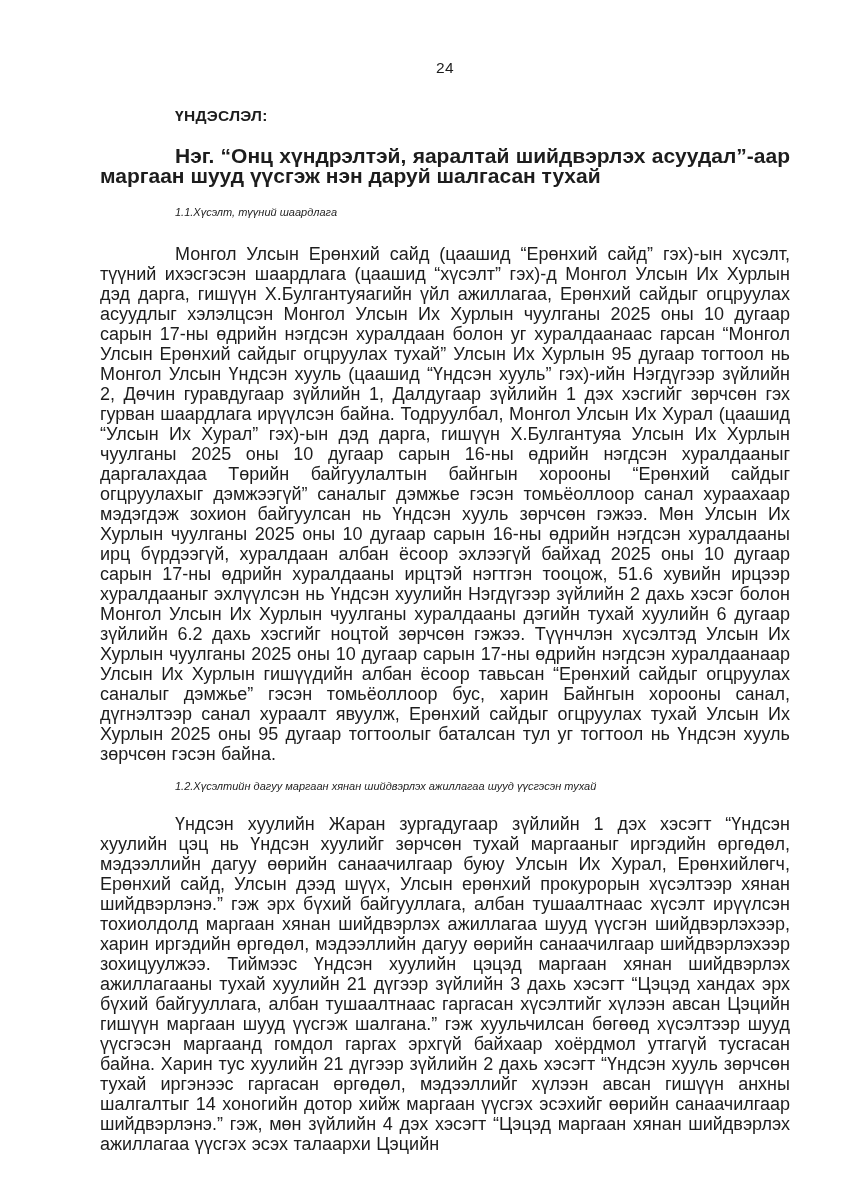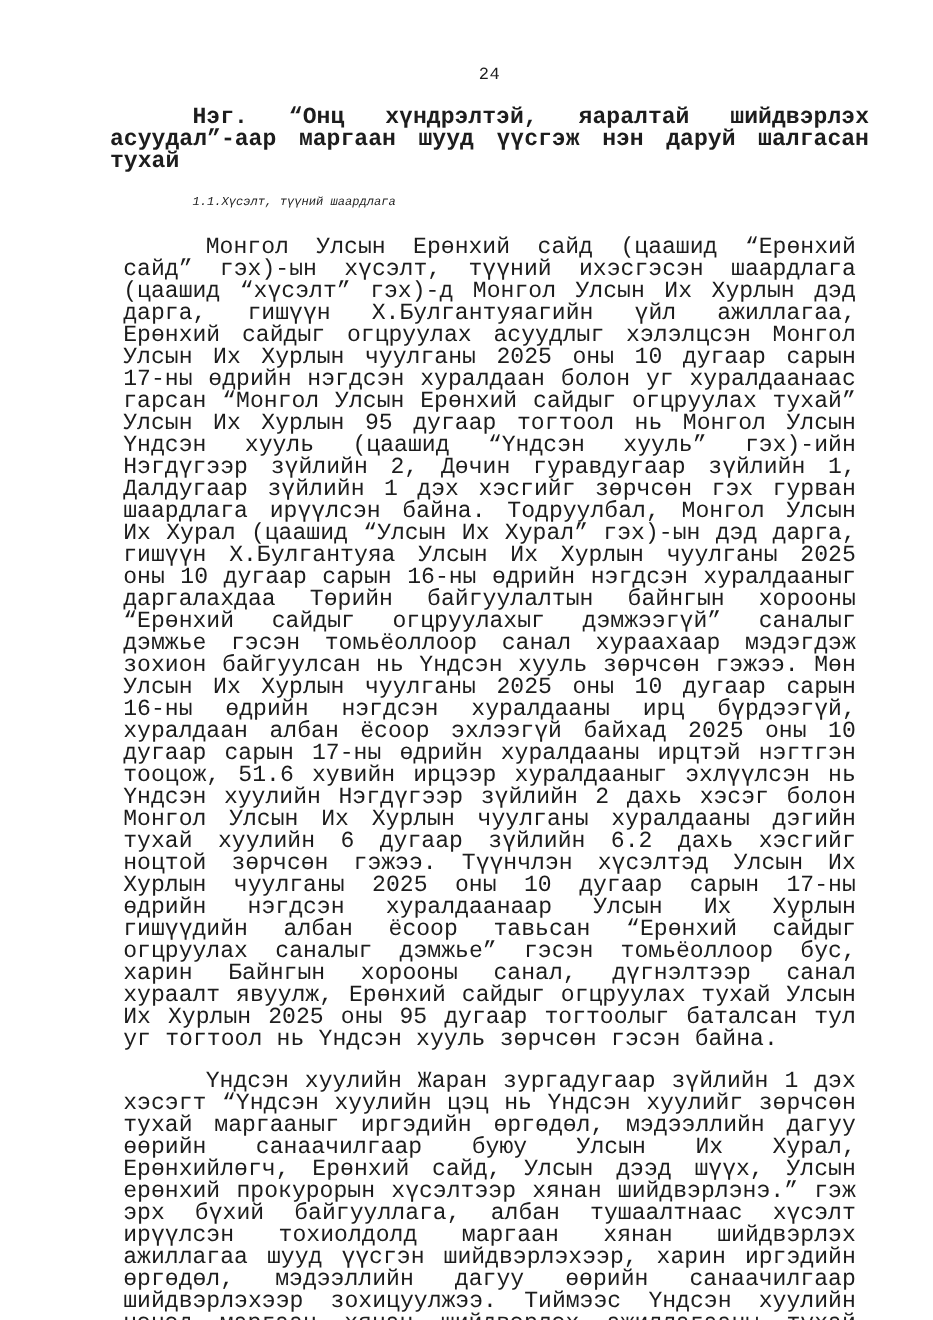--- a/index.html
+++ b/index.html
@@ -6,21 +6,21 @@
     margin: 0;
     padding: 0;
     background: #ffffff;
   }
   .page {
     position: relative;
     width: 848px;
     height: 1200px;
     background: #ffffff;
     overflow: hidden;
-    font-family: Liberation Mono, monospace;
+    font-family: Liberation Sans, sans-serif;
     color: #1d1d1d;
   }
   .content {
     box-sizing: border-box;
     padding: 58px 58px 0 100px; 
     width: 848px;
   }
   .page-number {
     text-align: center;
     font-size: 15.5px;
@@ -48,42 +48,44 @@
     font-weight: normal;
     font-style: italic;
     line-height: 20px;
     text-indent: 75px;
     text-align: justify;
     margin: 0;
   }
   .sub-heading.first { margin-top: 16px; }
   .sub-heading.second { margin-top: 12px; }
   .body-para {
-    font-size: 21px;
+    font-size: 18px;
     line-height: 20px;
     text-align: justify;
     text-indent: 75px;
-    margin: 12px;
+    margin: 0;
     word-spacing: 0.4px;
   }
   .body-para.first { margin-top: 22px; }
   .body-para.second { margin-top: 18px; }
 </style>
 </head>
 <body>
 
 <div class="page">
   <div class="content">
 
     <div class="page-number">24</div>
 
+    <h1 class="doc-title">ҮНДЭСЛЭЛ:</h1>
 
     <p class="section-heading">Нэг. “Онц хүндрэлтэй, яаралтай шийдвэрлэх асуудал”-аар маргаан шууд үүсгэж нэн даруй шалгасан тухай</p>
 
     <h2 class="sub-heading first">1.1.Хүсэлт, түүний шаардлага</h2>
 
     <p class="body-para first">Монгол Улсын Ерөнхий сайд (цаашид “Ерөнхий сайд” гэх)-ын хүсэлт, түүний ихэсгэсэн шаардлага (цаашид “хүсэлт” гэх)-д Монгол Улсын Их Хурлын дэд дарга, гишүүн Х.Булгантуяагийн үйл ажиллагаа, Ерөнхий сайдыг огцруулах асуудлыг хэлэлцсэн Монгол Улсын Их Хурлын чуулганы 2025 оны 10 дугаар сарын 17-ны өдрийн нэгдсэн хуралдаан болон уг хуралдаанаас гарсан “Монгол Улсын Ерөнхий сайдыг огцруулах тухай” Улсын Их Хурлын 95 дугаар тогтоол нь Монгол Улсын Үндсэн хууль (цаашид “Үндсэн хууль” гэх)-ийн Нэгдүгээр зүйлийн 2, Дөчин гуравдугаар зүйлийн 1, Далдугаар зүйлийн 1 дэх хэсгийг зөрчсөн гэх гурван шаардлага ирүүлсэн байна. Тодруулбал, Монгол Улсын Их Хурал (цаашид “Улсын Их Хурал” гэх)-ын дэд дарга, гишүүн Х.Булгантуяа Улсын Их Хурлын чуулганы 2025 оны 10 дугаар сарын 16-ны өдрийн нэгдсэн хуралдааныг даргалахдаа Төрийн байгуулалтын байнгын хорооны “Ерөнхий сайдыг огцруулахыг дэмжээгүй” саналыг дэмжье гэсэн томьёоллоор санал хураахаар мэдэгдэж зохион байгуулсан нь Үндсэн хууль зөрчсөн гэжээ. Мөн Улсын Их Хурлын чуулганы 2025 оны 10 дугаар сарын 16-ны өдрийн нэгдсэн хуралдааны ирц бүрдээгүй, хуралдаан албан ёсоор эхлээгүй байхад 2025 оны 10 дугаар сарын 17-ны өдрийн хуралдааны ирцтэй нэгтгэн тооцож, 51.6 хувийн ирцээр хуралдааныг эхлүүлсэн нь Үндсэн хуулийн Нэгдүгээр зүйлийн 2 дахь хэсэг болон Монгол Улсын Их Хурлын чуулганы хуралдааны дэгийн тухай хуулийн 6 дугаар зүйлийн 6.2 дахь хэсгийг ноцтой зөрчсөн гэжээ. Түүнчлэн хүсэлтэд Улсын Их Хурлын чуулганы 2025 оны 10 дугаар сарын 17-ны өдрийн нэгдсэн хуралдаанаар Улсын Их Хурлын гишүүдийн албан ёсоор тавьсан “Ерөнхий сайдыг огцруулах саналыг дэмжье” гэсэн томьёоллоор бус, харин Байнгын хорооны санал, дүгнэлтээр санал хураалт явуулж, Ерөнхий сайдыг огцруулах тухай Улсын Их Хурлын 2025 оны 95 дугаар тогтоолыг баталсан тул уг тогтоол нь Үндсэн хууль зөрчсөн гэсэн байна.</p>
 
+    <h2 class="sub-heading second">1.2.Хүсэлтийн дагуу маргаан хянан шийдвэрлэх ажиллагаа шууд үүсгэсэн тухай</h2>
 
     <p class="body-para second">Үндсэн хуулийн Жаран зургадугаар зүйлийн 1 дэх хэсэгт “Үндсэн хуулийн цэц нь Үндсэн хуулийг зөрчсөн тухай маргааныг иргэдийн өргөдөл, мэдээллийн дагуу өөрийн санаачилгаар буюу Улсын Их Хурал, Ерөнхийлөгч, Ерөнхий сайд, Улсын дээд шүүх, Улсын ерөнхий прокурорын хүсэлтээр хянан шийдвэрлэнэ.” гэж эрх бүхий байгууллага, албан тушаалтнаас хүсэлт ирүүлсэн тохиолдолд маргаан хянан шийдвэрлэх ажиллагаа шууд үүсгэн шийдвэрлэхээр, харин иргэдийн өргөдөл, мэдээллийн дагуу өөрийн санаачилгаар шийдвэрлэхээр зохицуулжээ. Тиймээс Үндсэн хуулийн цэцэд маргаан хянан шийдвэрлэх ажиллагааны тухай хуулийн 21 дүгээр зүйлийн 3 дахь хэсэгт “Цэцэд хандах эрх бүхий байгууллага, албан тушаалтнаас гаргасан хүсэлтийг хүлээн авсан Цэцийн гишүүн маргаан шууд үүсгэж шалгана.” гэж хуульчилсан бөгөөд хүсэлтээр шууд үүсгэсэн маргаанд гомдол гаргах эрхгүй байхаар хоёрдмол утгагүй тусгасан байна. Харин тус хуулийн 21 дүгээр зүйлийн 2 дахь хэсэгт “Үндсэн хууль зөрчсөн тухай иргэнээс гаргасан өргөдөл, мэдээллийг хүлээн авсан гишүүн анхны шалгалтыг 14 хоногийн дотор хийж маргаан үүсгэх эсэхийг өөрийн санаачилгаар шийдвэрлэнэ.” гэж, мөн зүйлийн 4 дэх хэсэгт “Цэцэд маргаан хянан шийдвэрлэх ажиллагаа үүсгэх эсэх талаархи Цэцийн</p>
 
   </div>
 </div>
 
 </body></html>

